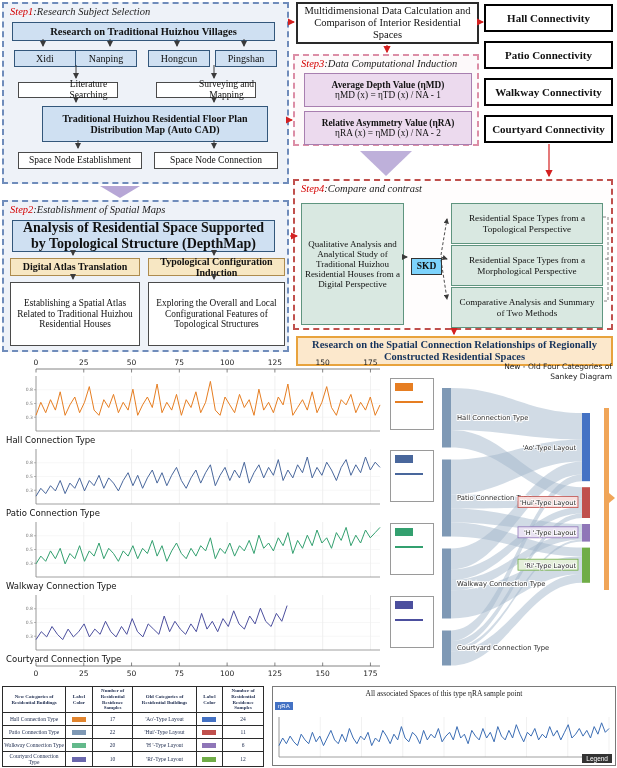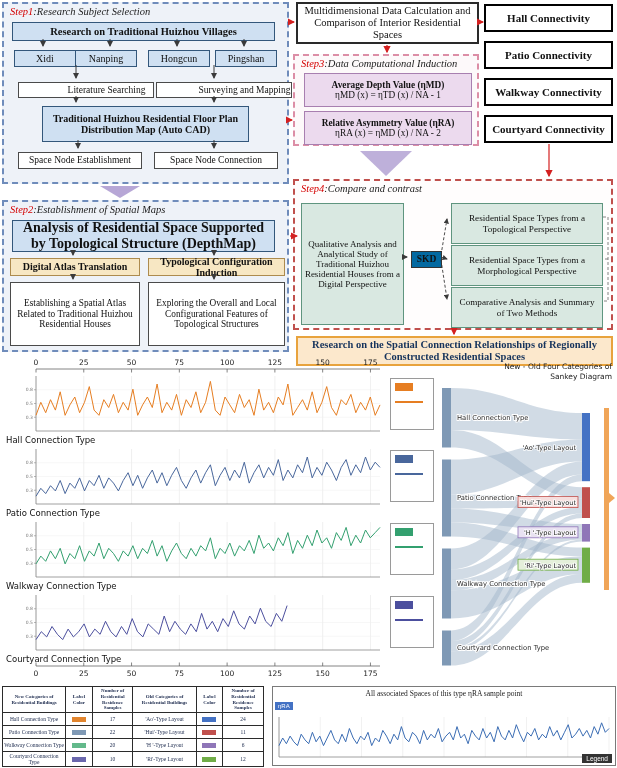--- a/index.html
+++ b/index.html
@@ -15,37 +15,37 @@
   .box{position:absolute;display:flex;align-items:center;justify-content:center;text-align:center;line-height:1.12;color:#111;}
   .blue{background:#cfe0f2;border:1px solid #33577b;}
   .whitebox{background:#ffffff;border:1px solid #4a4a4a;}
   .tan{background:#f7e7c3;border:1px solid #ad8b4e;font-weight:bold;}
   .teal{background:#d9e8e1;border:1px solid #5f957f;}
   .formula{background:#ecdaee;border:1px solid #a87fb0;flex-direction:column;font-size:9.3px;}
   .formula .ft{font-weight:bold;}
   .header1{left:8px;top:18px;width:263px;height:19px;font-size:10.5px;font-weight:bold;}
   .village{top:46px;width:62px;height:17px;font-size:10px;}
   .v0{left:10px;} .v1{left:71px;} .v2{left:144px;} .v3{left:211px;}
-  .method{top:78px;width:136px;height:16px;font-size:9.5px;padding-left:41px;}
+  .method{top:78px;width:100px;height:16px;font-size:9.5px;padding-left:41px;}
   .m0{left:14px;} .m1{left:152px;}
-  .floorplan{left:38px;top:102px;width:207px;height:36px;font-size:10px;font-weight:bold;padding:1px 3px;}
+  .floorplan{left:38px;top:102px;width:226px;height:36px;font-size:10px;font-weight:bold;padding:1px 3px;}
   .node{top:148px;width:124px;height:17px;font-size:9.5px;}
   .n0{left:14px;} .n1{left:150px;}
   .header2{left:8px;top:18px;width:263px;height:32px;font-size:14px;font-weight:bold;padding:0 4px;}
   .colhead{top:56px;height:18px;font-size:10px;}
   .ch0{left:6px;width:130px;} .ch1{left:144px;width:137px;}
   .colbody{top:80px;height:64px;font-size:9.3px;padding:2px;}
   .cb0{left:6px;width:130px;} .cb1{left:144px;width:137px;}
   .multidim{left:296px;top:2px;width:183px;height:42px;border:2px solid #2a2a2a;background:#fff;font-size:10.5px;padding:1px 5px;}
   .conn{left:484px;width:129px;height:28px;border:2px solid #000000;background:#fff;font-weight:bold;font-size:11px;}
   .c0{top:4px;} .c1{top:41px;} .c2{top:78px;} .c3{top:115px;}
   .f1{left:9px;top:17px;width:168px;height:34px;}
   .f2{left:9px;top:55px;width:168px;height:34px;}
   .qual{left:6px;top:22px;width:103px;height:122px;font-size:9px;padding:2px;}
-  .skd{left:116px;top:70px;width:31px;height:17px;background:#0369a1;border:1px solid #333;font-weight:bold;font-size:9.5px;}
+  .skd{left:116px;top:77px;width:31px;height:17px;background:#7dd3fc;border:1px solid #333;font-weight:bold;font-size:9.5px;}
   .outcome{left:156px;width:152px;height:41px;font-size:9.2px;padding:8px 3px;}
   .o0{top:22px;} .o1{top:64px;} .o2{top:106px;}
   .research{left:296px;top:336px;width:317px;height:30px;background:#fce8cc;border:2px solid #e8a33d;font-weight:bold;color:#16335c;font-size:10.5px;padding:0 6px;}
   .overlay{position:absolute;left:0;top:0;pointer-events:none;}
   .charts-svg{position:absolute;left:2px;top:356px;}
   .sankey-svg{position:absolute;left:436px;top:358px;}
   svg text{font-family:"DejaVu Sans","Liberation Sans",sans-serif;}
   .mini{position:absolute;left:390px;width:44px;height:52px;border:1px solid #9a9a9a;background:#fff;padding:4px;}
   .mg0{top:378px;} .mg1{top:450px;} .mg2{top:523px;} .mg3{top:596px;}
   .mini .blk{width:18px;height:8px;background:#888;}

